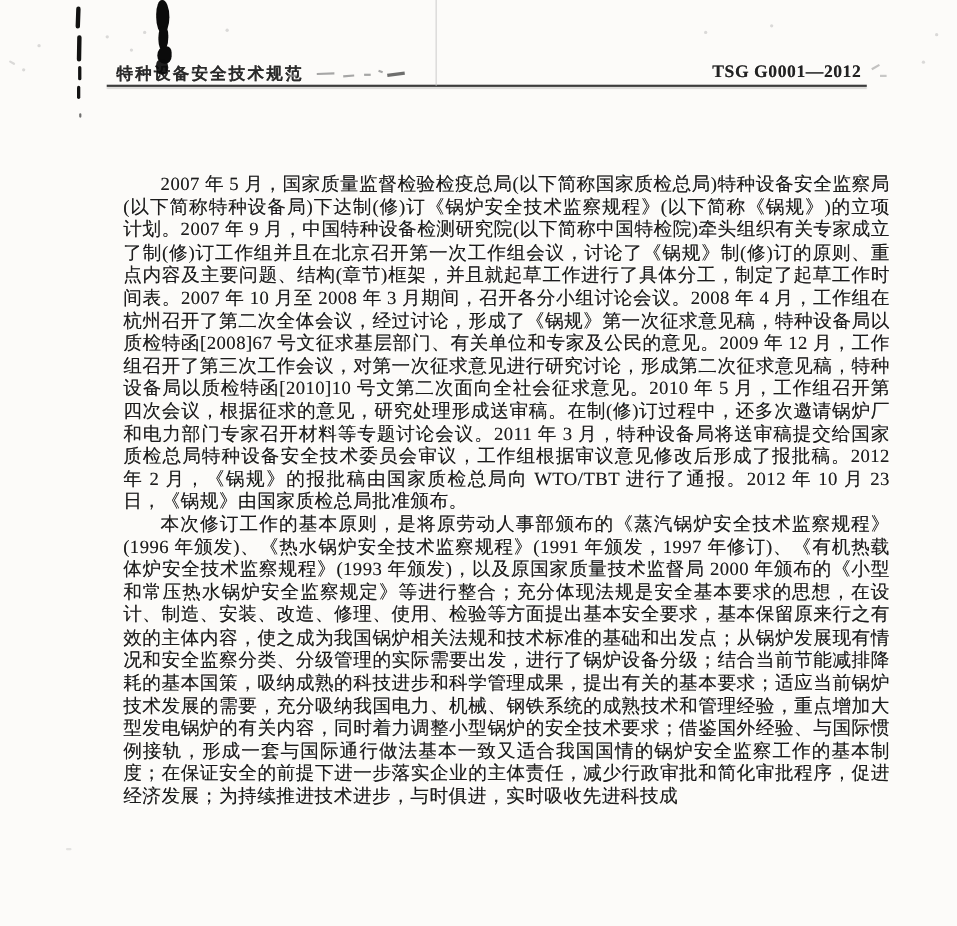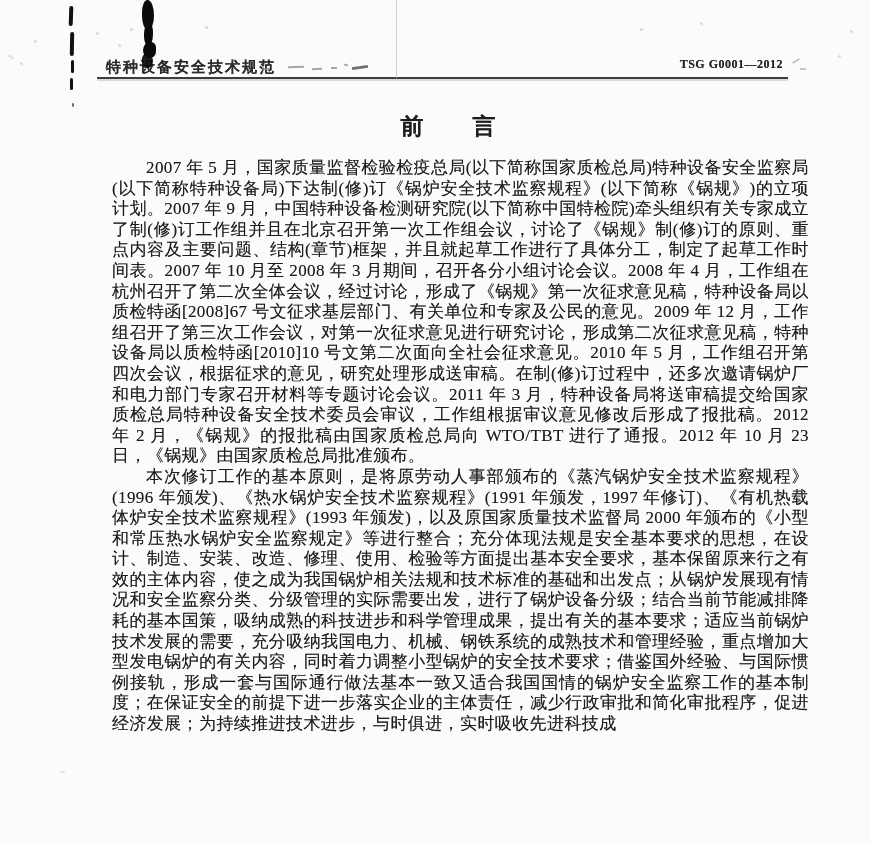--- a/index.html
+++ b/index.html
@@ -24,21 +24,21 @@
     font-size: 15px;
     letter-spacing: 2px;
     color: #2a2a2a;
     text-shadow: 0 0 0.5px rgba(0,0,0,.55);
   }
   .header-right {
     position: absolute;
     right: 87px; top: 57px;
     font-family: "Liberation Serif", "DejaVu Serif", serif;
     font-weight: bold;
-    font-size: 12px;
+    font-size: 16px;
     letter-spacing: 0.5px;
     color: #222;
     text-shadow: 0 0 0.5px rgba(0,0,0,.5);
     text-align: center;
   }
   .header-rule {
     position: absolute;
     left: 97px; top: 77px;
     width: 691px; height: 2px;
     background: #3c3c3c;
@@ -113,21 +113,20 @@
 </style>
 </head>
 <body>
 
 <div class="page">
 
   <span class="header-left">特种设备安全技术规范</span>
   <span class="header-right">TSG G0001—2012</span>
   <div class="header-rule"></div>
 
-  <div class="page-title">前　　言</div>
 
   <div class="page-body">
     <p>2007 年 5 月，国家质量监督检验检疫总局(以下简称国家质检总局)特种设备安全监察局(以下简称特种设备局)下达制(修)订《锅炉安全技术监察规程》(以下简称《锅规》)的立项计划。2007 年 9 月，中国特种设备检测研究院(以下简称中国特检院)牵头组织有关专家成立了制(修)订工作组并且在北京召开第一次工作组会议，讨论了《锅规》制(修)订的原则、重点内容及主要问题、结构(章节)框架，并且就起草工作进行了具体分工，制定了起草工作时间表。2007 年 10 月至 2008 年 3 月期间，召开各分小组讨论会议。2008 年 4 月，工作组在杭州召开了第二次全体会议，经过讨论，形成了《锅规》第一次征求意见稿，特种设备局以质检特函[2008]67 号文征求基层部门、有关单位和专家及公民的意见。2009 年 12 月，工作组召开了第三次工作会议，对第一次征求意见进行研究讨论，形成第二次征求意见稿，特种设备局以质检特函[2010]10 号文第二次面向全社会征求意见。2010 年 5 月，工作组召开第四次会议，根据征求的意见，研究处理形成送审稿。在制(修)订过程中，还多次邀请锅炉厂和电力部门专家召开材料等专题讨论会议。2011 年 3 月，特种设备局将送审稿提交给国家质检总局特种设备安全技术委员会审议，工作组根据审议意见修改后形成了报批稿。2012 年 2 月，《锅规》的报批稿由国家质检总局向 WTO/TBT 进行了通报。2012 年 10 月 23 日，《锅规》由国家质检总局批准颁布。</p>
     <p>本次修订工作的基本原则，是将原劳动人事部颁布的《蒸汽锅炉安全技术监察规程》(1996 年颁发)、《热水锅炉安全技术监察规程》(1991 年颁发，1997 年修订)、《有机热载体炉安全技术监察规程》(1993 年颁发)，以及原国家质量技术监督局 2000 年颁布的《小型和常压热水锅炉安全监察规定》等进行整合；充分体现法规是安全基本要求的思想，在设计、制造、安装、改造、修理、使用、检验等方面提出基本安全要求，基本保留原来行之有效的主体内容，使之成为我国锅炉相关法规和技术标准的基础和出发点；从锅炉发展现有情况和安全监察分类、分级管理的实际需要出发，进行了锅炉设备分级；结合当前节能减排降耗的基本国策，吸纳成熟的科技进步和科学管理成果，提出有关的基本要求；适应当前锅炉技术发展的需要，充分吸纳我国电力、机械、钢铁系统的成熟技术和管理经验，重点增加大型发电锅炉的有关内容，同时着力调整小型锅炉的安全技术要求；借鉴国外经验、与国际惯例接轨，形成一套与国际通行做法基本一致又适合我国国情的锅炉安全监察工作的基本制度；在保证安全的前提下进一步落实企业的主体责任，减少行政审批和简化审批程序，促进经济发展；为持续推进技术进步，与时俱进，实时吸收先进科技成</p>
   </div>
 
   <div class="artifact ink ink-d1"></div>
   <div class="artifact ink ink-d2"></div>
   <div class="artifact ink ink-d3"></div>
   <div class="artifact ink ink-d4"></div>

